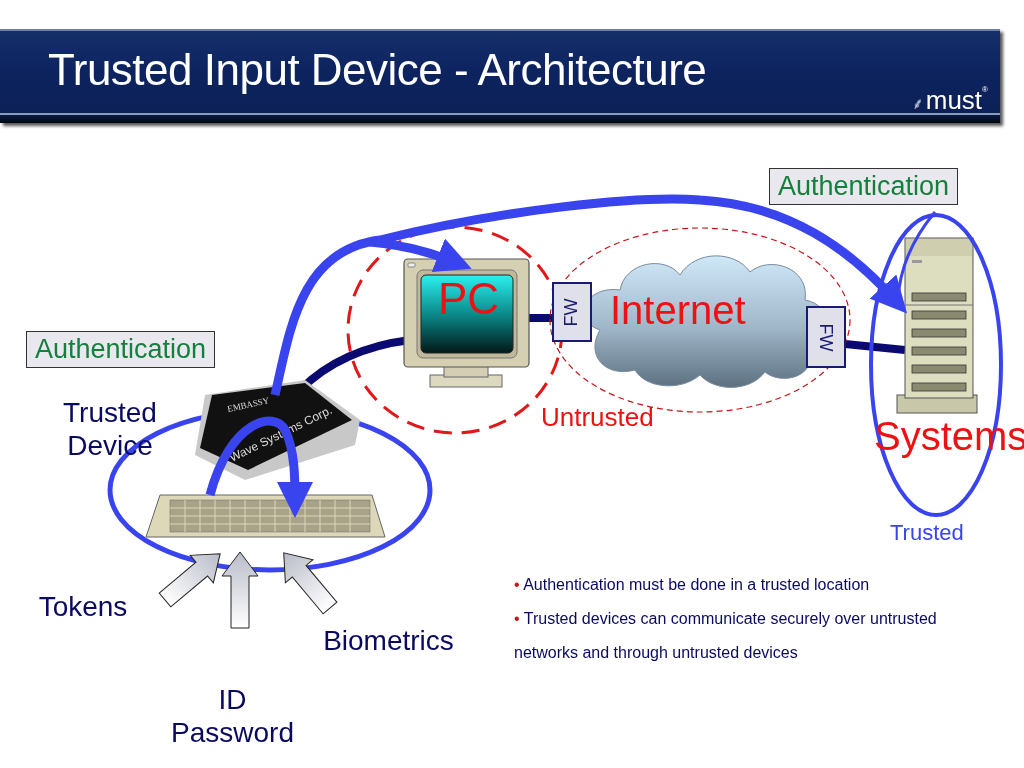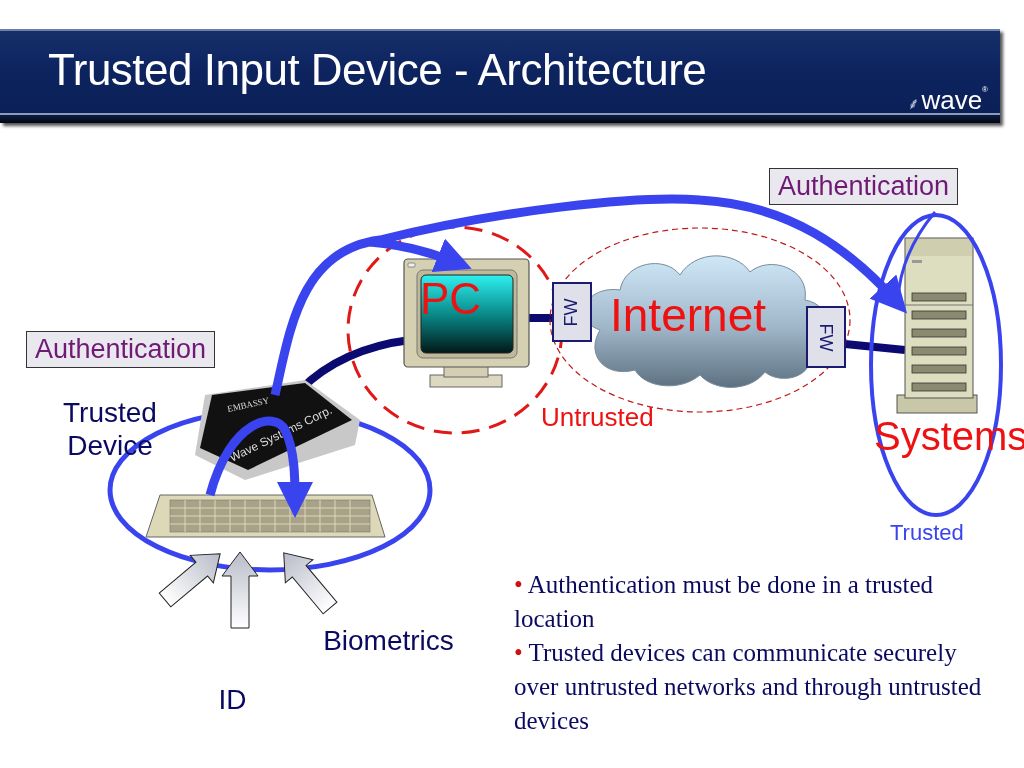--- a/index.html
+++ b/index.html
@@ -8,37 +8,37 @@
   .title-bar { position:absolute; left:0; top:29px; width:1000px; height:92px;
     background:linear-gradient(#16306a 0%, #0d2460 40%, #0b1f55 100%);
     box-shadow: 3px 3px 3px #555; border-top:2px solid #6d7fa8; }
   .title-bar .underline { position:absolute; left:0; right:0; top:82px; height:2px; background:#8b9ab8; }
   .title-bar .bottom-strip { position:absolute; left:0; right:0; top:84px; height:8px; background:linear-gradient(#0b1a44,#020812); }
   .title-text { position:absolute; left:48px; top:14px; color:#fff; font-size:44px; letter-spacing:-0.5px; }
   .logo { position:absolute; right:12px; top:54px; color:#fff; font-size:26px; }
   .logo .logo-mark { font-size:16px; color:#c8cfe0; margin-right:2px; }
   .logo .reg { font-size:8px; vertical-align:top; }
   svg.diagram { position:absolute; left:0; top:0; }
-  .auth-box { position:absolute; background:#e8e8ee; border:1px solid #333; color:#701a75;
+  .auth-box { position:absolute; background:#e8e8ee; border:1px solid #333; color:#15803d;
      font-size:27px; padding:2px 8px; white-space:nowrap; }
   .lbl { position:absolute; color:#0a0a60; font-size:28px; text-align:center; line-height:33px; }
   .red-lbl { position:absolute; color:#ee1111; }
   .fw { position:absolute; background:#e0e0ea; border:2px solid #1a1a70; color:#1a1a70; font-size:18px;
         display:flex; align-items:center; justify-content:center; }
   .fw span { display:inline-block; }
-  .bullets { position:absolute; left:514px; top:568px; width:480px; color:#0a0a60; font-size:25px; line-height:34px;font-family:Liberation Serif, serif; }
+  .bullets { position:absolute; left:514px; top:568px; width:480px; color:#0a0a60; font-size:16px; line-height:34px; }
   .bullets .dot { color:#cc1111; }
 </style>
 </head>
 <body>
 
 <div class="title-bar">
   <div class="title-text">Trusted Input Device - Architecture</div>
   <div class="logo">
-    <span class="logo-mark">⸙</span><span>wave</span><span class="reg">®</span>
+    <span class="logo-mark">⸙</span><span>must</span><span class="reg">®</span>
   </div>
   <div class="underline"></div>
   <div class="bottom-strip"></div>
 </div>
 
 <svg class="diagram" width="1024" height="768" viewBox="0 0 1024 768">
   <defs>
     <linearGradient id="screenGrad" x1="0" y1="0" x2="0" y2="1">
       <stop offset="0" stop-color="#2ef0f0"></stop>
       <stop offset="0.5" stop-color="#0a8a8a"></stop>
@@ -143,36 +143,38 @@
 </svg>
 
 <div class="auth-box" style="left:769px; top:168px;">Authentication</div>
 <div class="auth-box" style="left:26px; top:331px;">Authentication</div>
 
 <div class="lbl" style="left:40px; top:396px; width:140px;">
   <div>Trusted</div>
   <div>Device</div>
 </div>
 
-<div class="red-lbl" style="left:420px; top:274px; font-size:44px;">PC</div>
-<div class="red-lbl" style="left:610px; top:288px; font-size:46px;">Internet</div>
+<div class="red-lbl" style="left:438px; top:274px; font-size:44px;">PC</div>
+<div class="red-lbl" style="left:610px; top:288px; font-size:40px;">Internet</div>
 <div class="red-lbl" style="left:541px; top:402px; font-size:26px;">Untrusted</div>
 <div class="red-lbl" style="left:874px; top:414px; font-size:40px;">Systems</div>
 <div class="red-lbl" style="left:890px; top:520px; font-size:22px; color:#3a44ee;">Trusted</div>
 
 <div class="fw" style="left:552px; top:282px; width:36px; height:56px;">
   <span style="transform:rotate(-90deg);">FW</span>
 </div>
 <div class="fw" style="left:806px; top:306px; width:36px; height:58px;">
   <span style="transform:rotate(90deg);">FW</span>
 </div>
 
 <div class="lbl" style="left:18px; top:590px; width:130px;">
+  <div>Tokens</div>
 </div>
 <div class="lbl" style="left:150px; top:635px; width:165px;margin-top:48px;">
   <div>ID</div>
+  <div>Password</div>
 </div>
 <div class="lbl" style="left:306px; top:624px; width:165px;">Biometrics</div>
 
 <div class="bullets">
   <div><span class="dot">•</span><span> Authentication must be done in a trusted location</span></div>
   <div><span class="dot">•</span><span> Trusted devices can communicate securely over untrusted networks and through untrusted devices</span></div>
 </div>
 
 </body></html>

